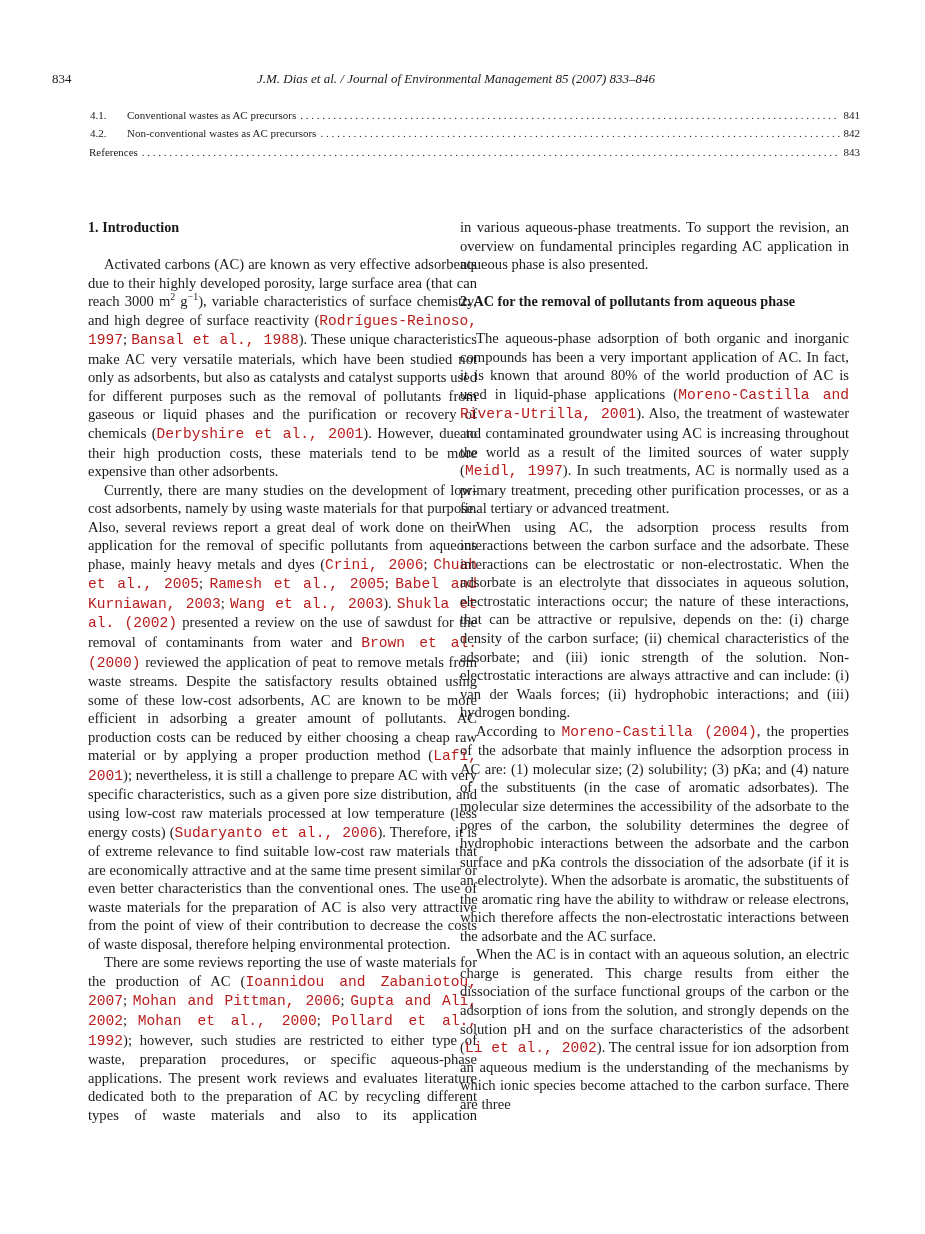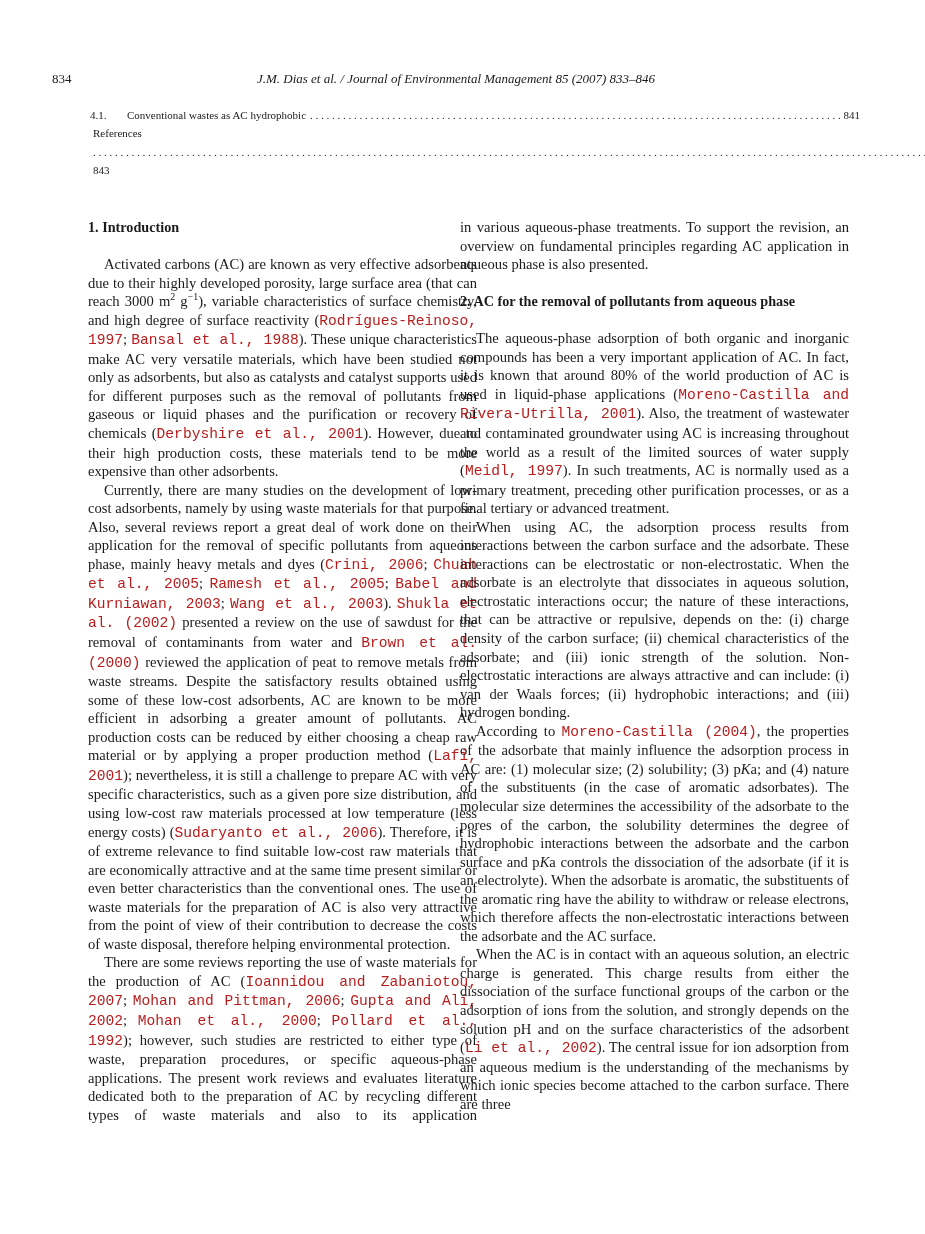--- a/index.html
+++ b/index.html
@@ -6,44 +6,50 @@
   body { width: 925px; height: 1234px; position: relative; overflow: hidden;
          font-family: "Liberation Serif", "DejaVu Serif", serif; color: #1a1a1a; }
   .running-head { position: absolute; top: 71px; left: 52px; width: 808px; height: 18px; font-size: 13px; }
   .running-head .pageno { position: absolute; left: 0; top: 0; }
   .running-head .journal { position: absolute; left: 0; right: 0; text-align: center; font-style: italic; }
   .toc { position: absolute; top: 106px; left: 90px; width: 770px; font-size: 11px; line-height: 18.3px; }
   .toc-row { display: flex; align-items: baseline; white-space: nowrap; }
   .toc-row .num { width: 37px; }
   .toc-row .dots { flex: 1; overflow: hidden; margin: 0 4px; letter-spacing: 2px; }
   .toc-row .dots::before { content: ". . . . . . . . . . . . . . . . . . . . . . . . . . . . . . . . . . . . . . . . . . . . . . . . . . . . . . . . . . . . . . . . . . . . . . . . . . . . . . . . . . . . . . . . . . . . . . . . . . . . . . . . . . . . . . . . . . . . . . . . . . . . . . . . . . . . . . . . . . . . . . . . . . . . . . . . . . . . . . . . . . . . . . . . . . . . . . . ."; letter-spacing: 0; }
-  .toc-row.ref { margin-left: -1px; flex-direction: column; }
+  .toc-row.ref { margin-left: -1px; }
   .col { position: absolute; top: 218px; width: 389px; font-size: 14.6px; line-height: 18.55px; text-align: justify; }
   .col.left { left: 52px; margin-left: 36px; }
   .col.right { left: 460px; top: 218px; }
   h2 { font-size: 14.2px; font-weight: bold; margin: 0; line-height: 18.55px; text-align: left; }
   p { margin: 0; text-indent: 16px; }
   a.cite { color: #b91c1c; text-decoration: none; font-family: Liberation Mono, monospace; }
   sup { font-size: 10px; line-height: 0; }
   .spacer { height: 18.55px; }
 </style>
 </head>
 <body>
 
 <div class="running-head">
   <span class="pageno">834</span>
   <span class="journal">J.M. Dias et al. / Journal of Environmental Management 85 (2007) 833–846</span>
 </div>
 
 <div class="toc">
   <div class="toc-row">
     <span class="num">4.1.</span>
-    <span>Conventional wastes as AC hydrophobic</span>
+    <span>Conventional wastes as AC precursors</span>
     <span class="dots"></span>
     <span>841</span>
+  </div>
+  <div class="toc-row">
+    <span class="num">4.2.</span>
+    <span>Non-conventional wastes as AC precursors</span>
+    <span class="dots"></span>
+    <span>842</span>
   </div>
   <div class="toc-row ref">
     <span>References</span>
     <span class="dots"></span>
     <span>843</span>
   </div>
 </div>
 
 <div class="col left">
   <h2>1.  Introduction</h2>

